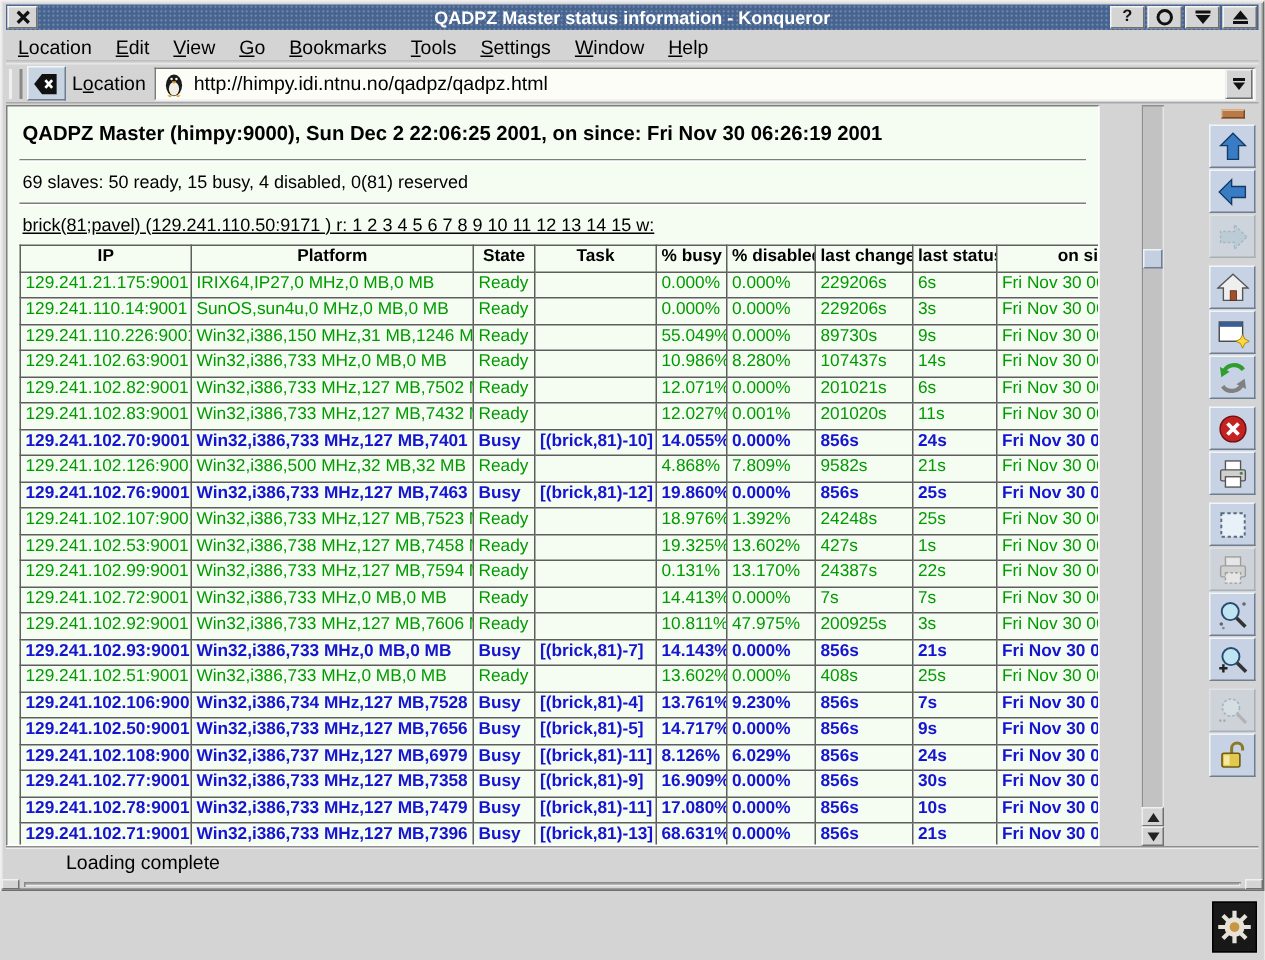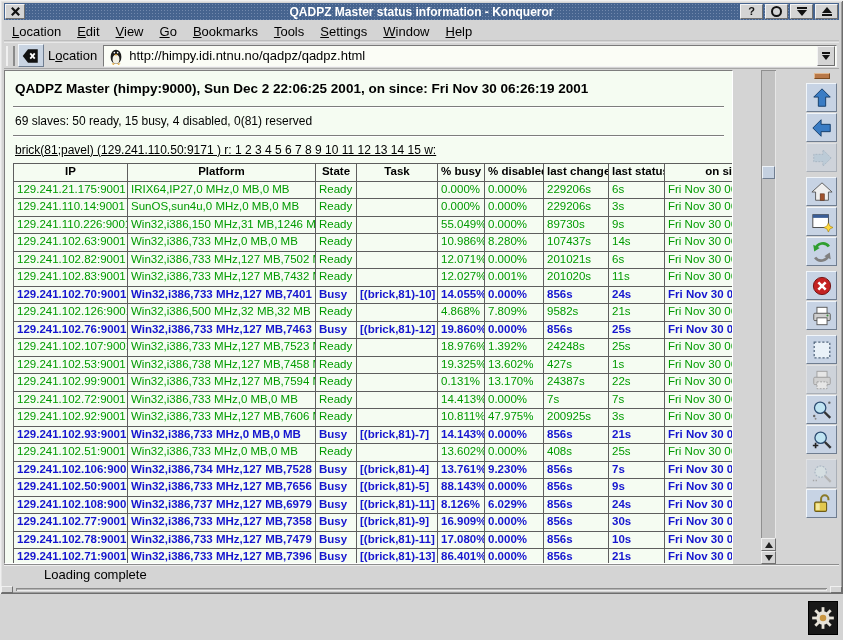--- a/index.html
+++ b/index.html
@@ -386,21 +386,21 @@
               <td>9.230%</td>
               <td>856s</td>
               <td>7s</td>
               <td>Fri Nov 30 06:26:31 2001</td>
             </tr>
             <tr class="busy">
               <td>129.241.102.50:9001</td>
               <td>Win32,i386,733 MHz,127 MB,7656 MB</td>
               <td class="state-cell">Busy</td>
               <td>[(brick,81)-5]</td>
-              <td>88.143%</td>
+              <td>14.717%</td>
               <td>0.000%</td>
               <td>856s</td>
               <td>9s</td>
               <td>Fri Nov 30 06:26:31 2001</td>
             </tr>
             <tr class="busy">
               <td>129.241.102.108:9001</td>
               <td>Win32,i386,737 MHz,127 MB,6979 MB</td>
               <td class="state-cell">Busy</td>
               <td>[(brick,81)-11]</td>
@@ -430,21 +430,21 @@
               <td>0.000%</td>
               <td>856s</td>
               <td>10s</td>
               <td>Fri Nov 30 06:26:31 2001</td>
             </tr>
             <tr class="busy">
               <td>129.241.102.71:9001</td>
               <td>Win32,i386,733 MHz,127 MB,7396 MB</td>
               <td class="state-cell">Busy</td>
               <td>[(brick,81)-13]</td>
-              <td>86.401%</td>
+              <td>68.631%</td>
               <td>0.000%</td>
               <td>856s</td>
               <td>21s</td>
               <td>Fri Nov 30 06:26:31 2001</td>
             </tr>
             <tr class="disabled">
               <td>129.241.102.102:9001</td>
               <td>Win32,i386,733 MHz,127 MB,7591 MB</td>
               <td class="state-cell">Disable?</td>
               <td></td>

